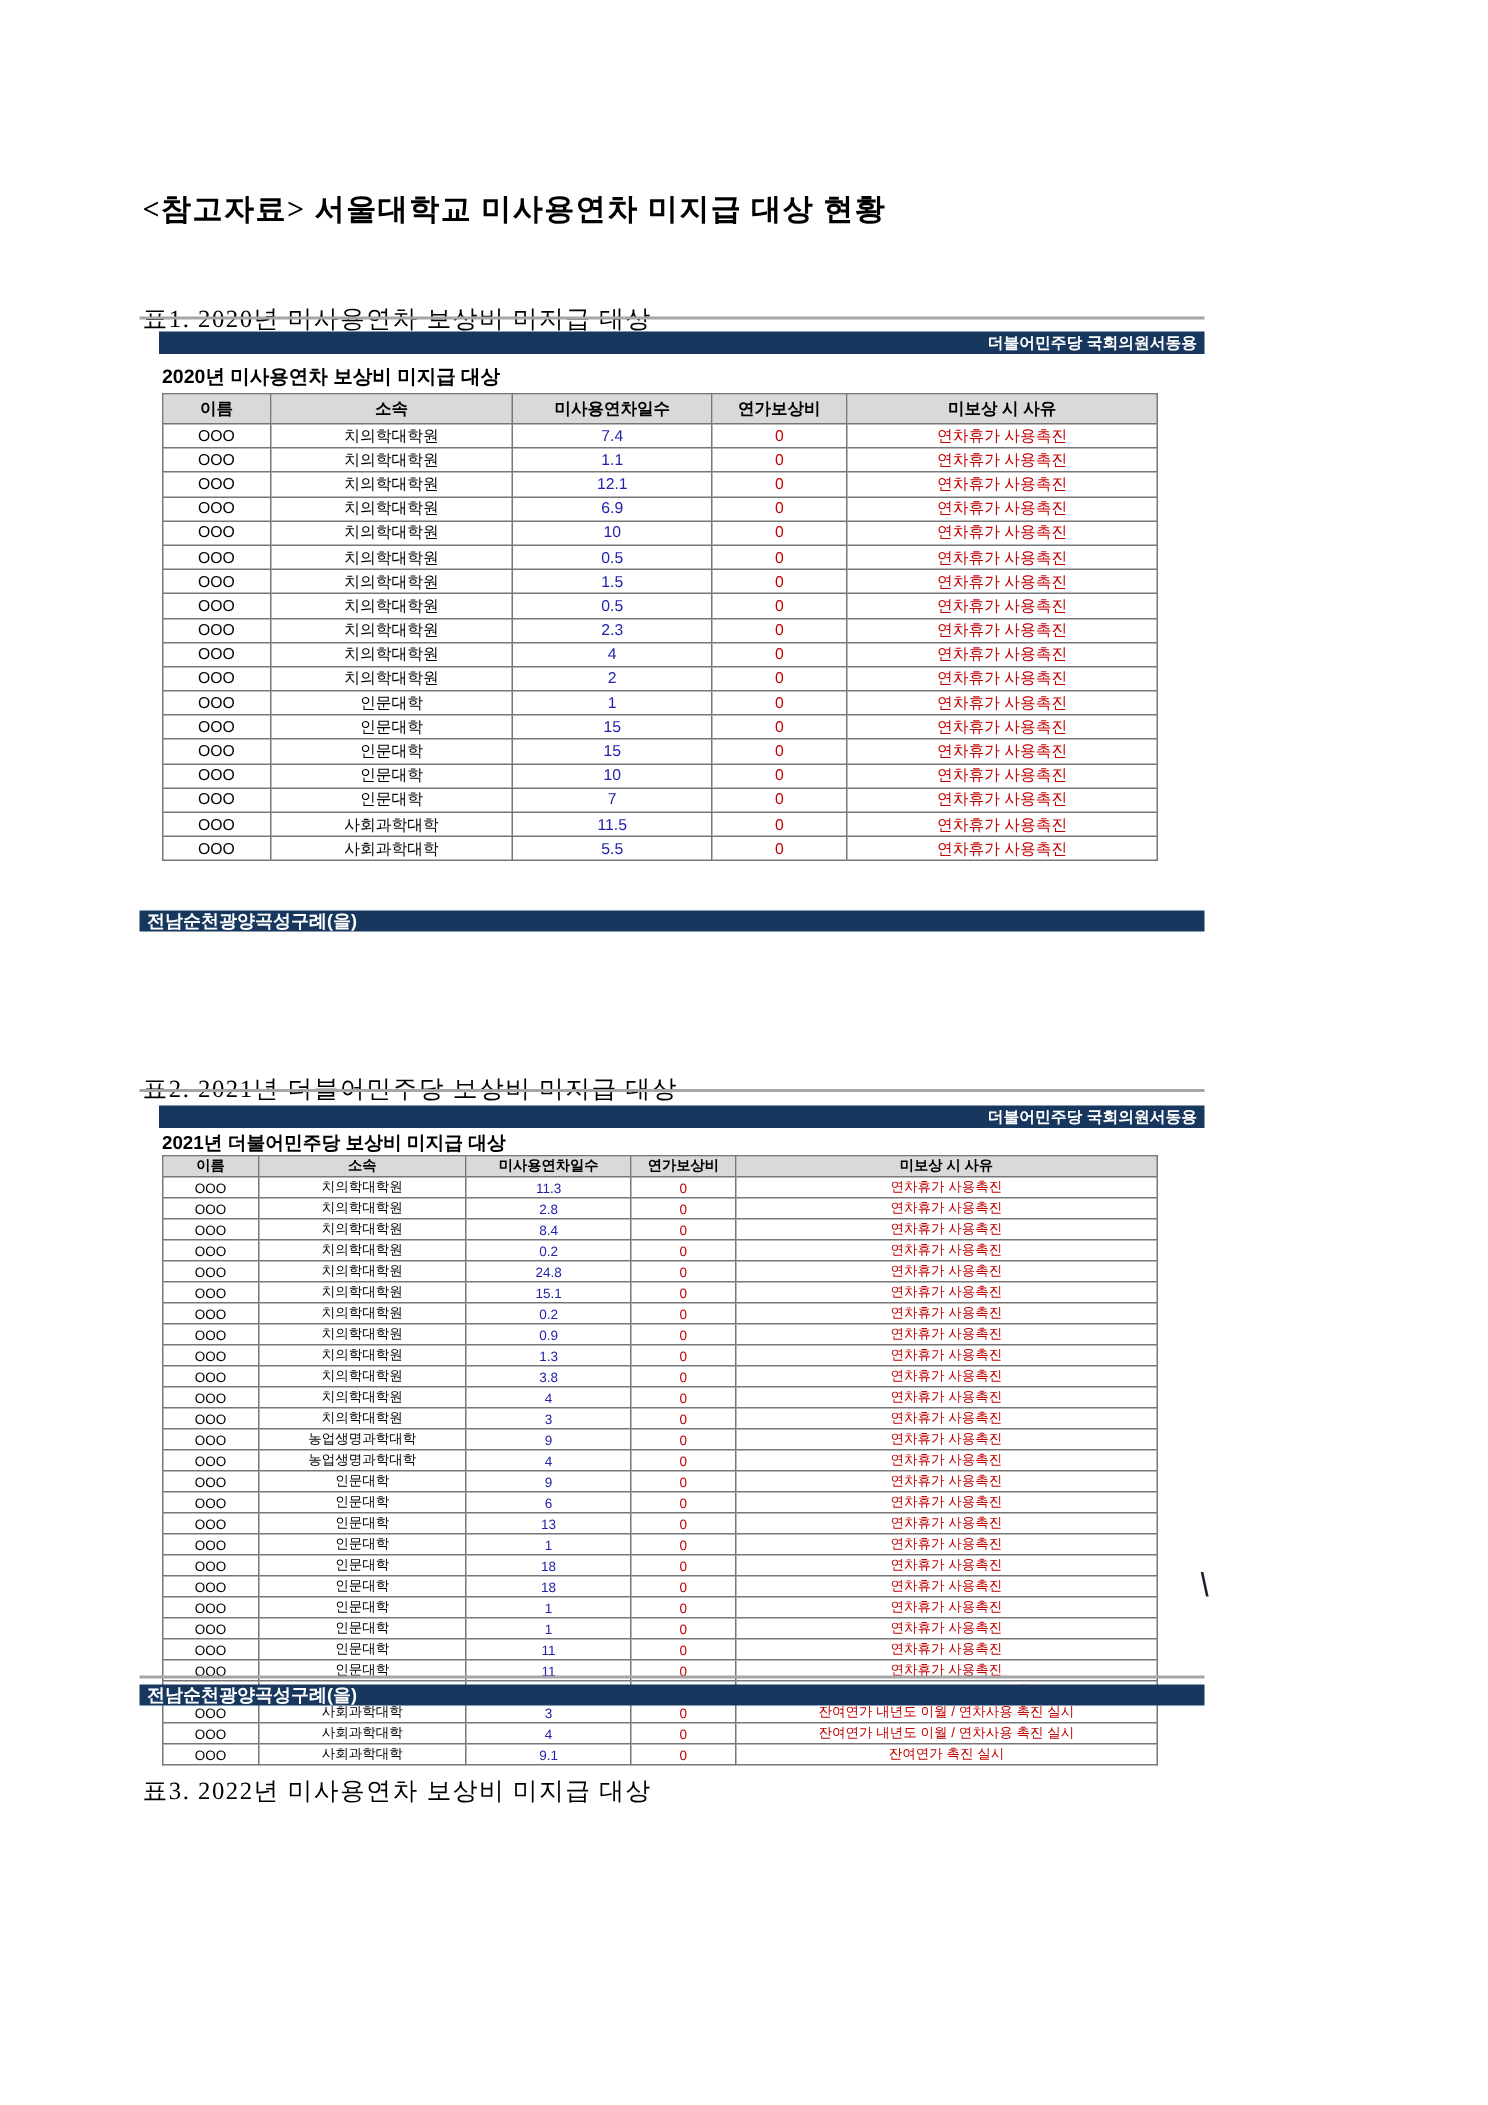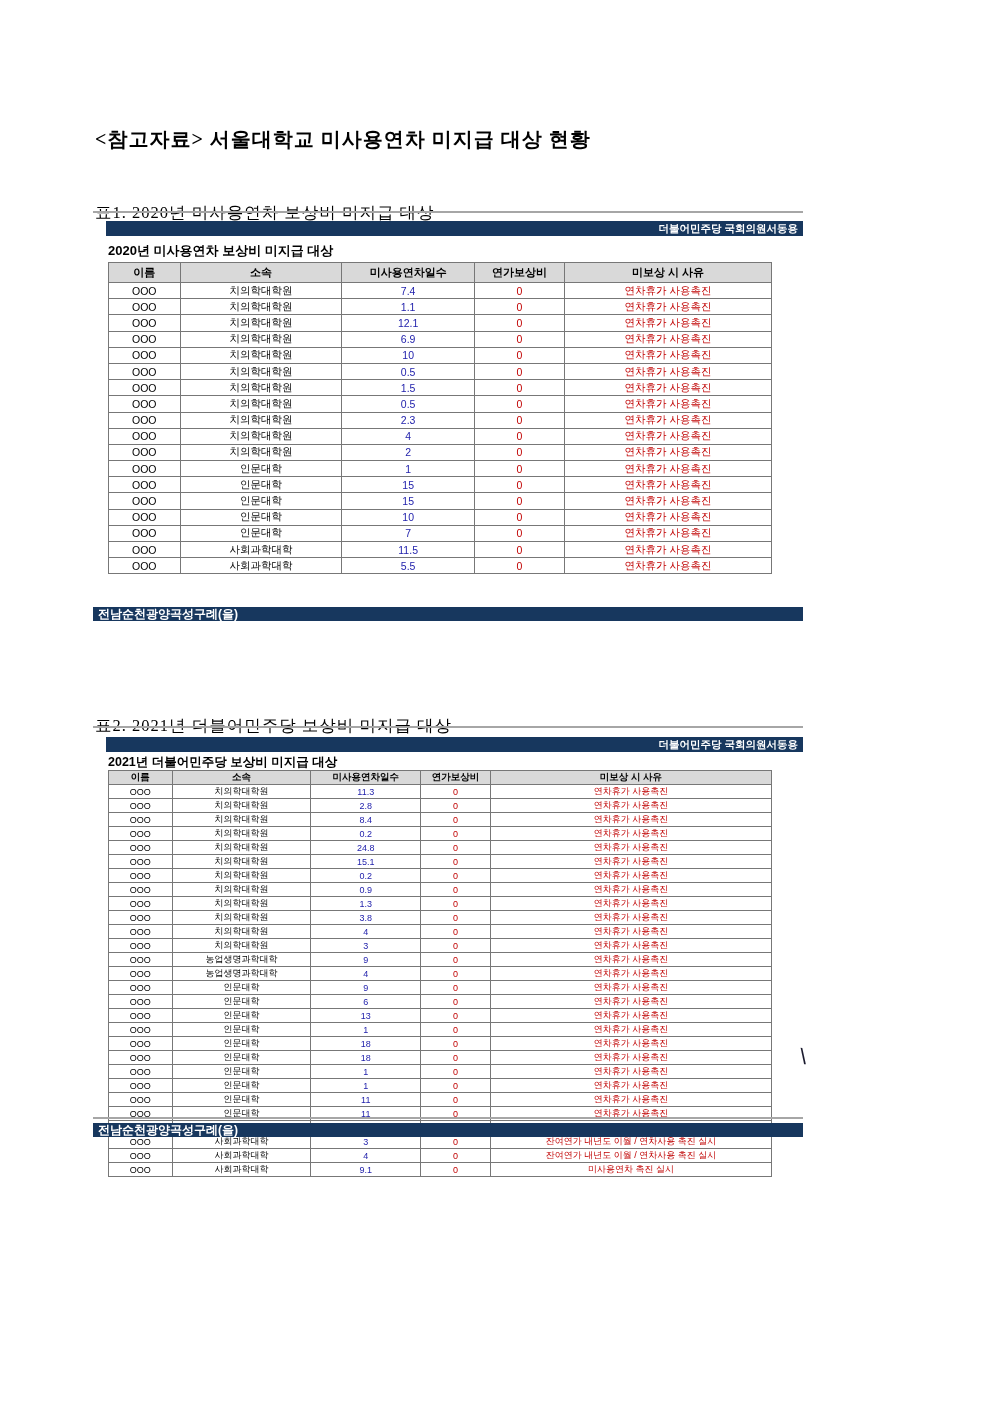--- a/index.html
+++ b/index.html
@@ -439,25 +439,26 @@
           <td class="col-dept">사회과학대학</td>
           <td class="col-days">4</td>
           <td class="col-comp">0</td>
           <td class="col-reason">잔여연가 내년도 이월 / 연차사용 촉진 실시</td>
         </tr>
         <tr>
           <td class="col-name">OOO</td>
           <td class="col-dept">사회과학대학</td>
           <td class="col-days">9.1</td>
           <td class="col-comp">0</td>
-          <td class="col-reason">미사용연차 촉진 실시</td>
+          <td class="col-reason">잔여연가 촉진 실시</td>
         </tr>
       </tbody>
     </table>
   <div class="rule rule-3"></div>
   <div class="banner banner-foot banner-foot-2">
     <span>전남순천광양곡성구례(을)</span>
   </div>
 
+  <p class="tbl-caption caption-3">표3. 2022년 미사용연차 보상비 미지급 대상</p>
 
   <span class="stray">\</span>
 
 </div>
 
 </body></html>

